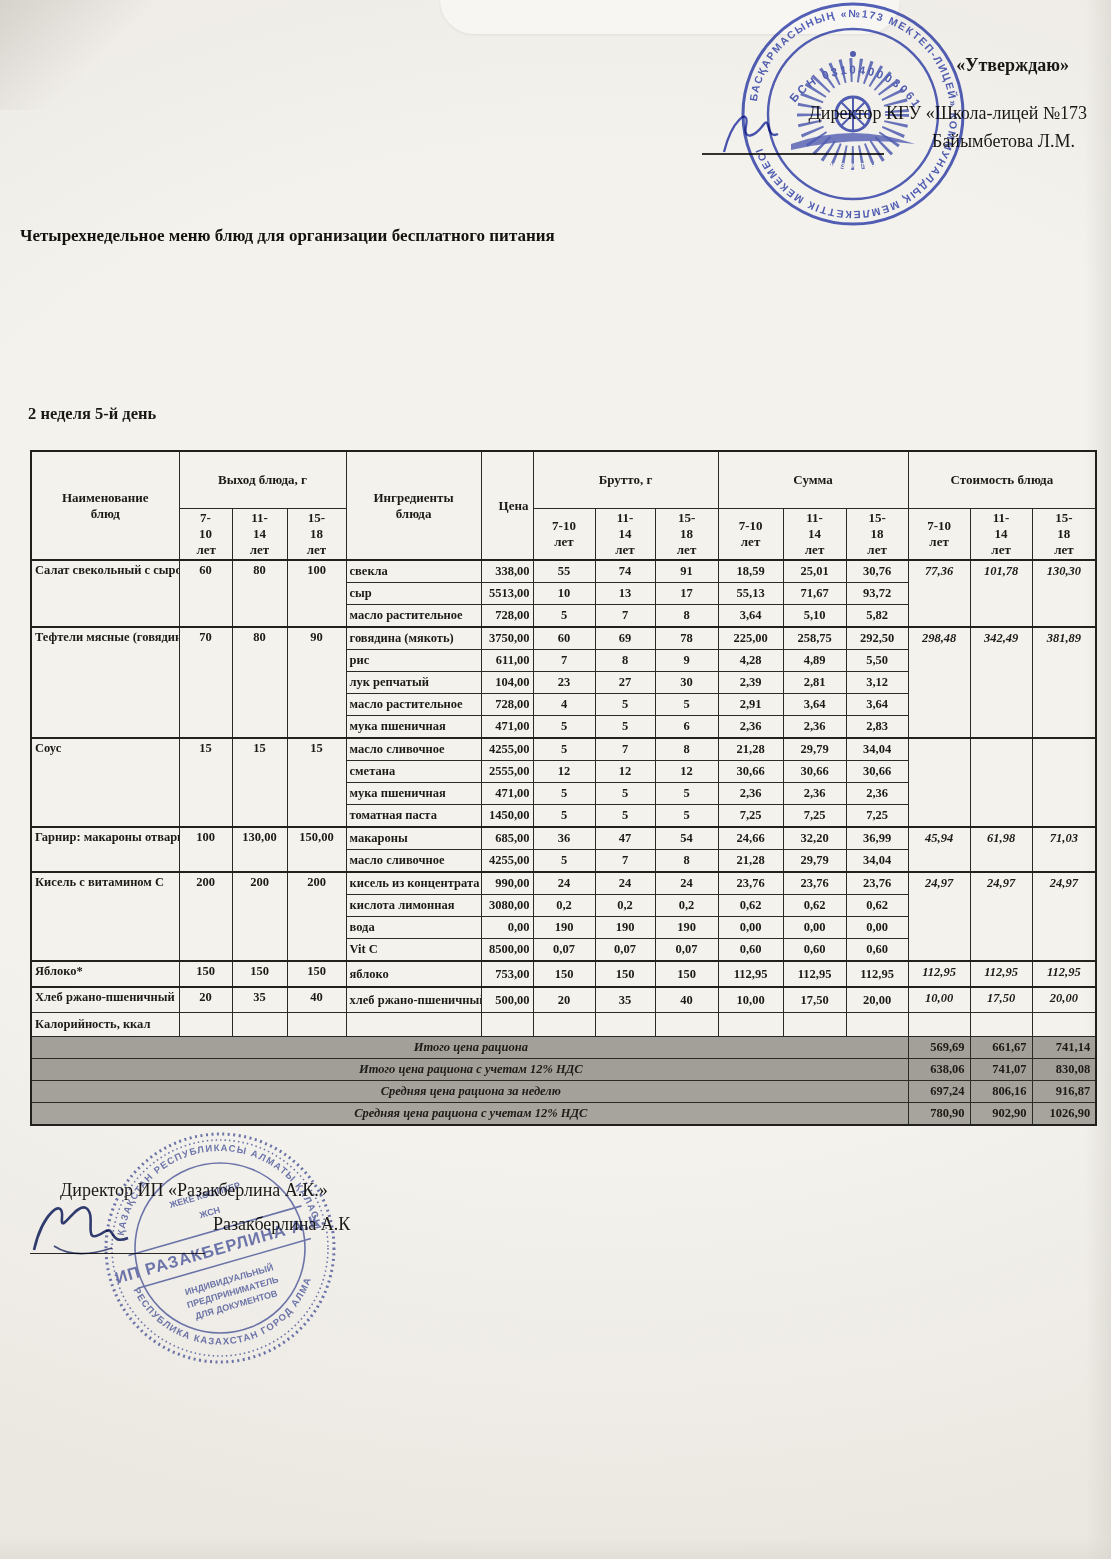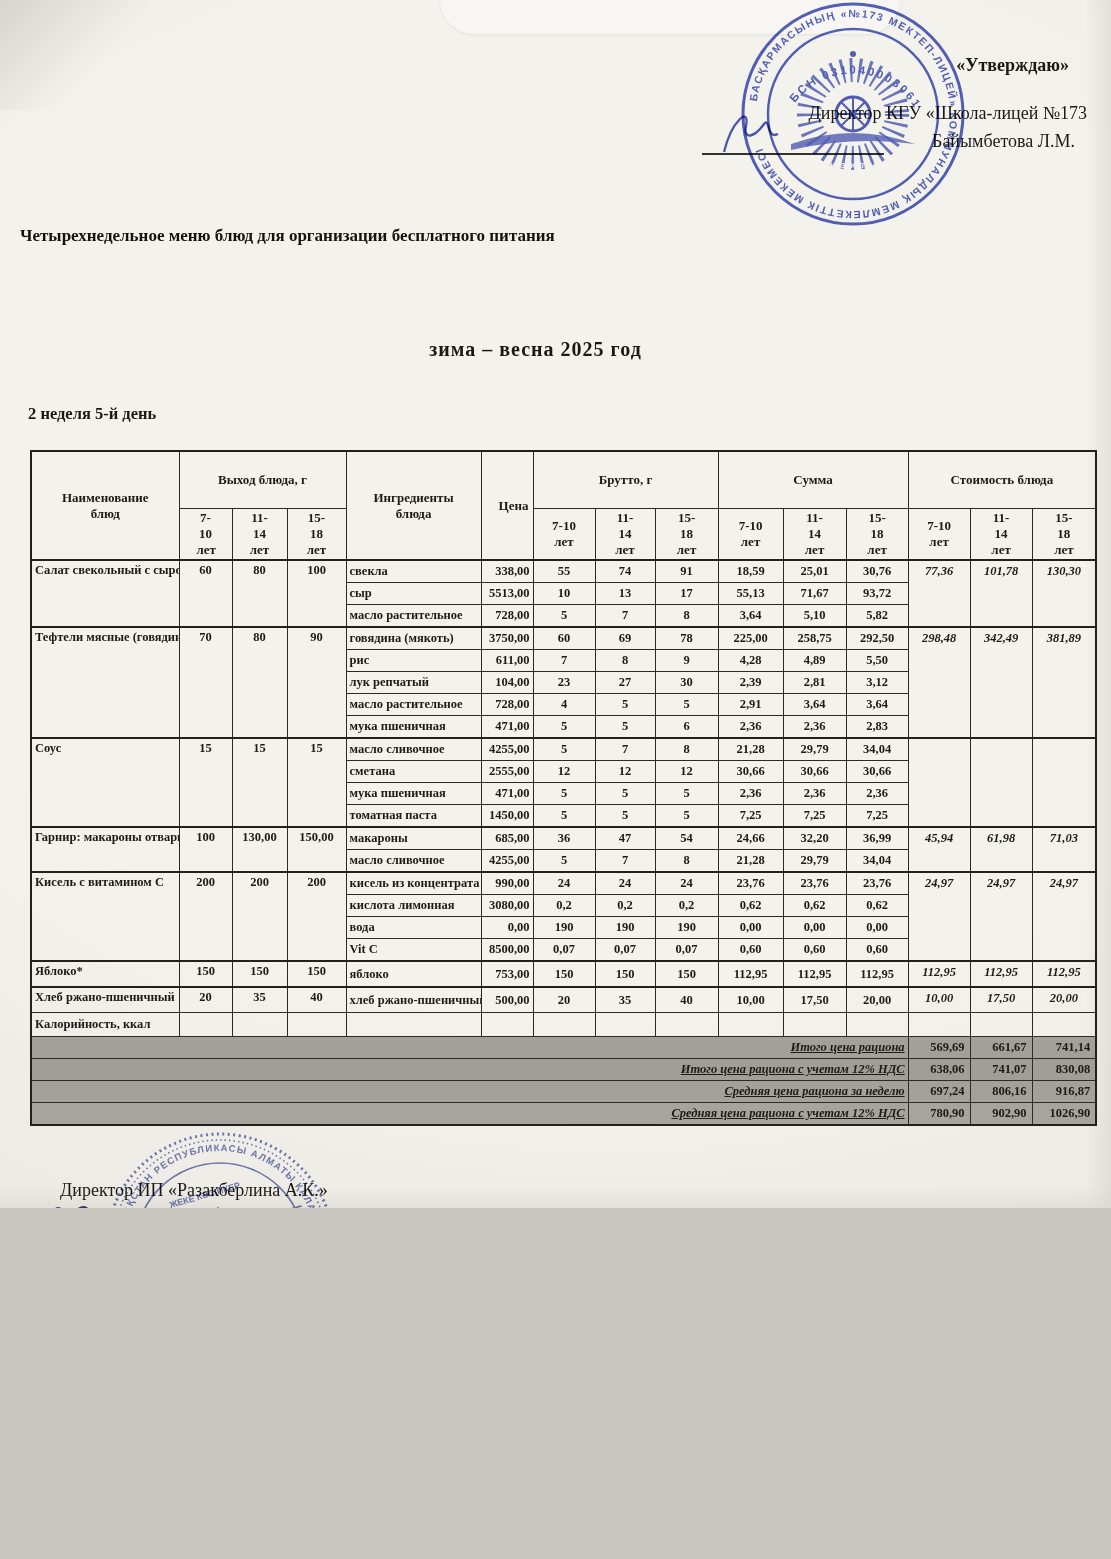--- a/index.html
+++ b/index.html
@@ -1,16 +1,16 @@
 <!DOCTYPE html>
 <html><head>
 <meta charset="utf-8">
 <style>
   html,body{margin:0;padding:0;background:#c9c6c0;}
-  .page{position:relative;width:1111px;height:1208px;overflow:hidden;
+  .page{position:relative;width:1111px;height:1559px;overflow:hidden;
     background:radial-gradient(1300px 900px at 55% 42%, #f4f2ed 55%, #ebe8e2 100%);
     font-family:"Liberation Serif", serif;color:#1b1916;}
   .paper-tab{position:absolute;left:440px;top:0;width:460px;height:34px;background:#f8f6f2;
     border-radius:0 0 48px 48px;box-shadow:0 1px 3px rgba(0,0,0,.07);}
   .edge-tl{position:absolute;left:0;top:0;width:150px;height:110px;
     background:linear-gradient(135deg,#c2bfb9,transparent 62%);opacity:.55;}
   .edge-r{position:absolute;right:0;top:0;width:26px;height:100%;
     background:linear-gradient(to left,#d8d5cf,transparent);opacity:.6;}
   .edge-b{position:absolute;left:0;bottom:0;width:100%;height:22px;
     background:linear-gradient(to top,#d8d5cf,transparent);opacity:.5;}
@@ -41,21 +41,21 @@
   .c-price{text-align:right;}
   .c-num{text-align:center;}
   .c-cost{text-align:center;vertical-align:top;padding-top:3px !important;font-size:12.5px;font-style:italic;}
   .dish-start td{border-top:2px solid #23211c;}
   .cal-row td{height:23px;}
   .c-cal{font-weight:bold;white-space:nowrap;font-size:13px;}
   .sum-row td{height:21px;background:#a3a099;}
   .sum-row.s1 td{background:#a19e97;}
   .sum-row.s2 td{background:#a4a19a;}
   .sum-row.s3 td{background:#a7a49d;}
-  .sum-label{font-style:italic;font-weight:bold;text-align:right;font-size:13.5px;padding-left:5px !important;white-space:nowrap;text-decoration:underline;}
+  .sum-label{font-style:italic;font-weight:bold;text-align:center;font-size:13.5px;padding-left:5px !important;white-space:nowrap;}
   .sum-val{text-align:right;font-weight:bold;padding-right:5px !important;font-size:13px;}
 
   .f-line1{position:absolute;left:60px;top:1180px;font-size:18px;}
   .f-name{position:absolute;left:213px;top:1214px;font-size:18px;}
   .f-underline{position:absolute;left:30px;top:1233px;width:175px;height:20px;border-bottom:1.6px solid #2a2824;}
 
   .stamp{position:absolute;mix-blend-mode:multiply;filter:blur(.35px);}
   .stamp text{font-family:"Liberation Sans",sans-serif;}
   .sig{position:absolute;mix-blend-mode:multiply;}
 </style>
@@ -96,21 +96,20 @@
     </text>
     <text font-size="11.5" font-weight="bold" fill="#2e3fb2" letter-spacing="2.4">
       <textPath href="#bsnArc" startOffset="12%">БСН 031040003061</textPath>
     </text>
     <text x="122" y="166" font-size="7.5" font-weight="bold" fill="#ffffff" text-anchor="middle">ҚАЗАҚСТАН</text>
   </svg>
 
   <div class="title">
     <div>Четырехнедельное меню блюд для организации бесплатного питания</div>
   </div>
-  <div class="season">зима – весна  2025  год</div>
   <div class="weekday">2 неделя 5-й день</div>
 
   <table class="menu">
     <colgroup>
       <col style="width:148px">
         <col style="width:53px">
         <col style="width:55px">
         <col style="width:59px">
       <col style="width:135px">
         <col style="width:52px">

